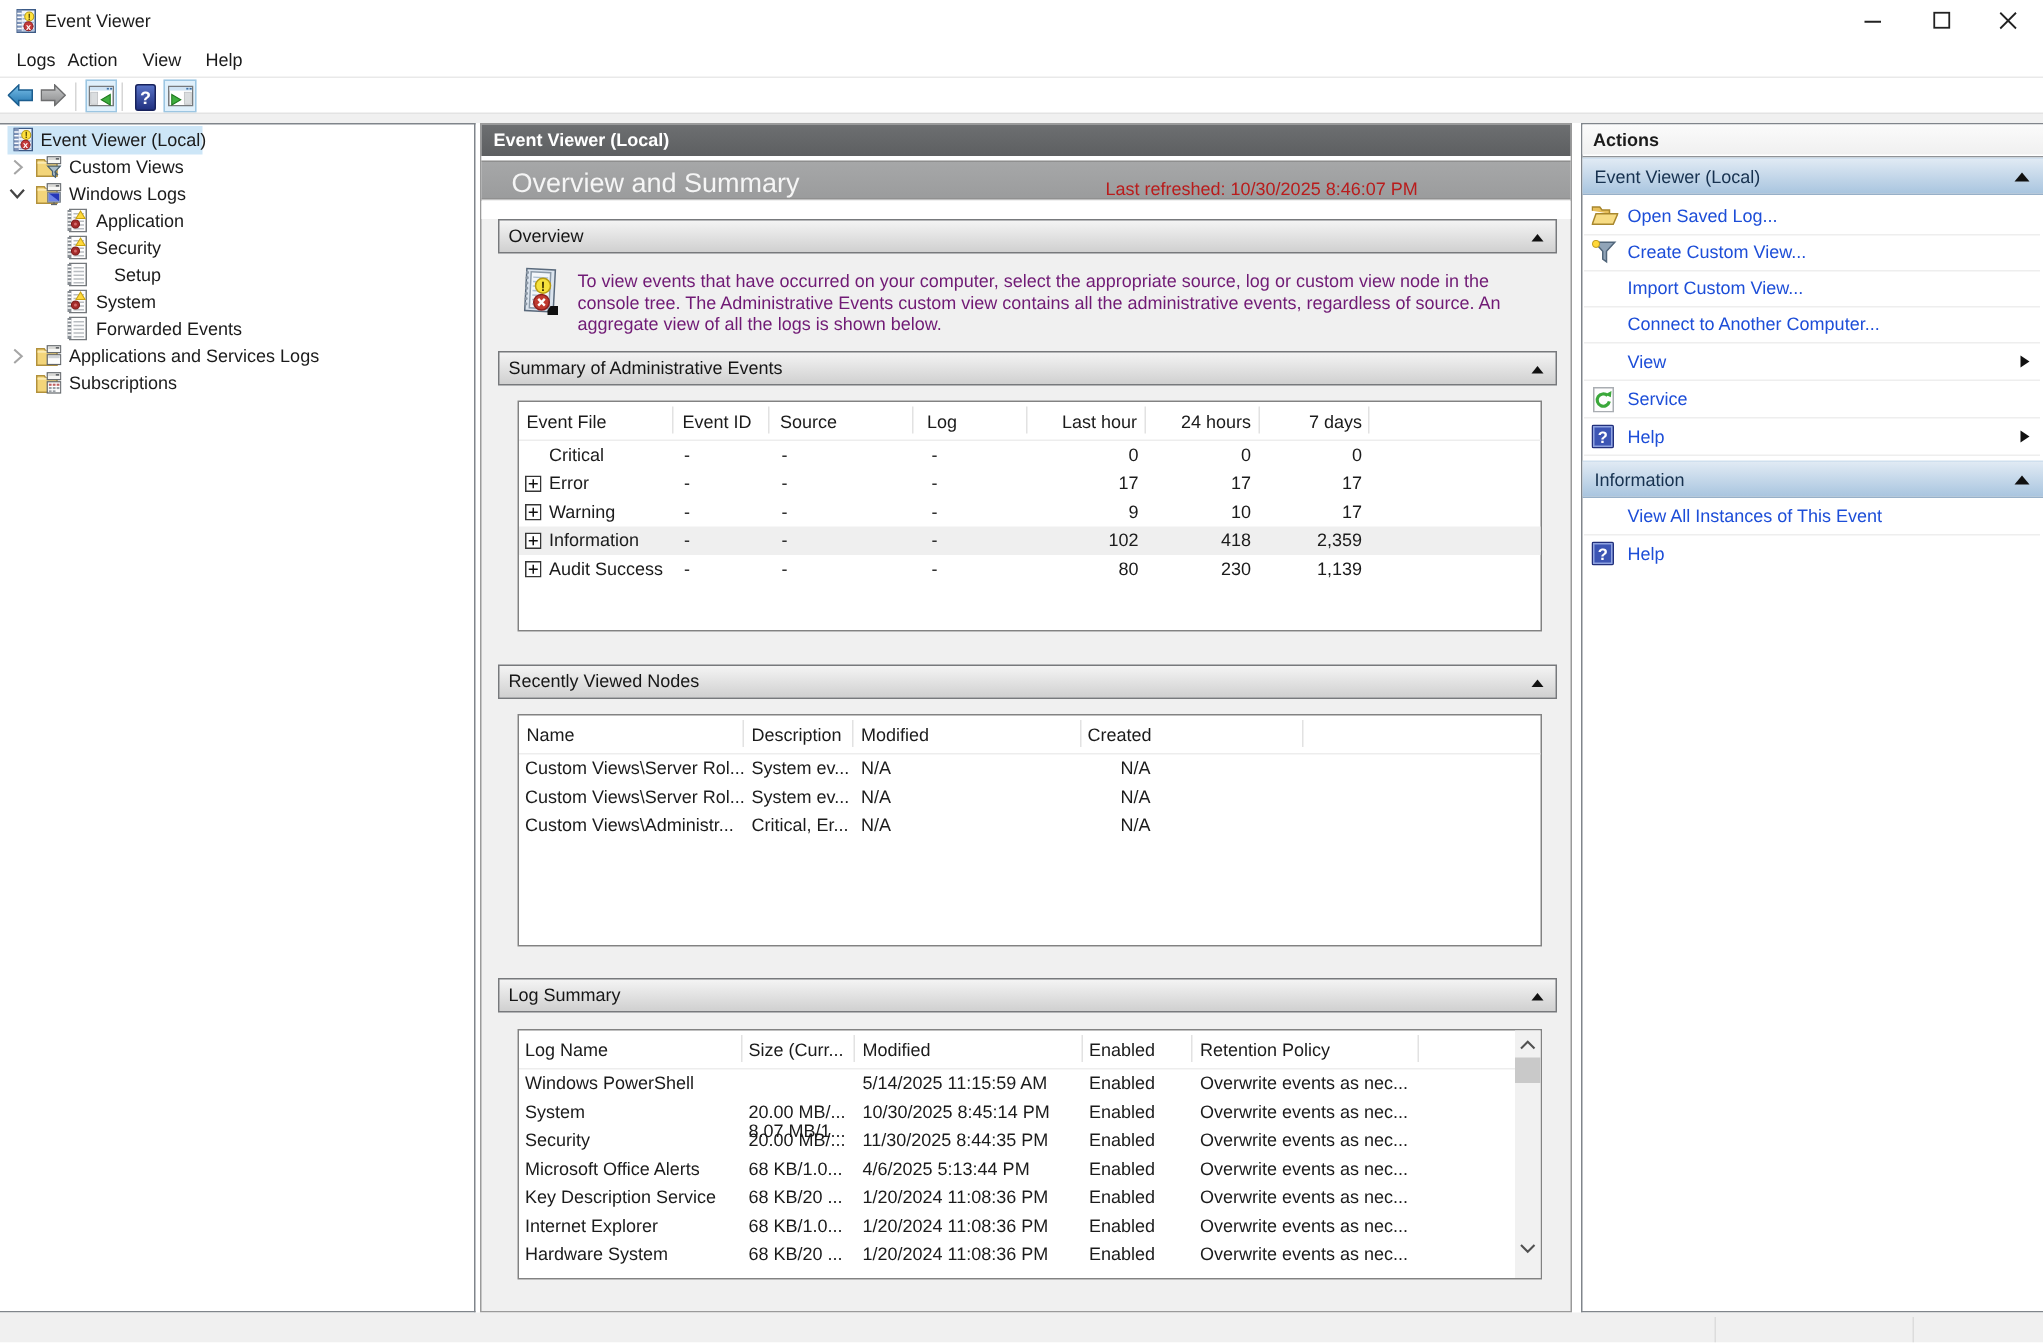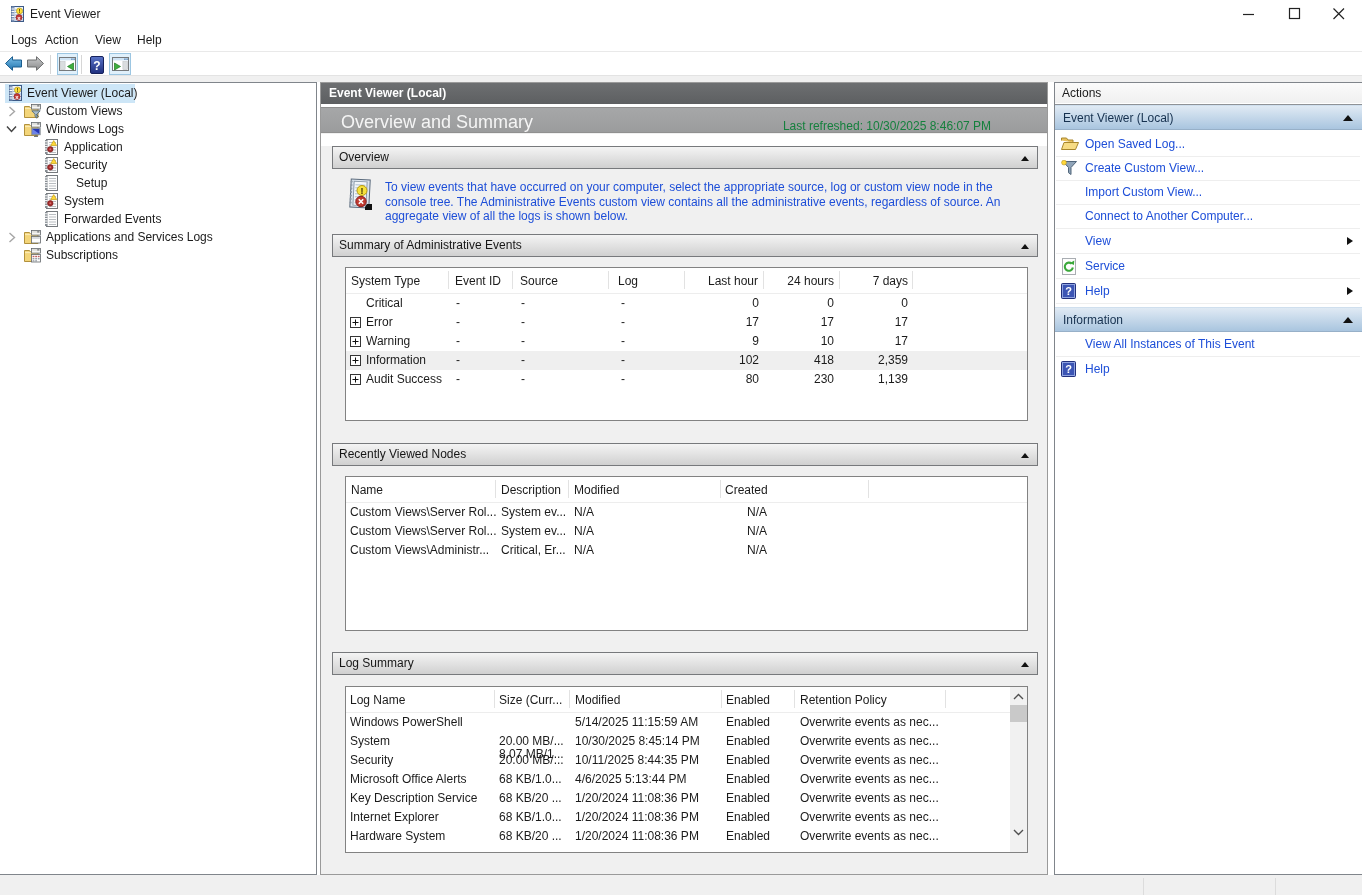--- a/index.html
+++ b/index.html
@@ -241,21 +241,21 @@
       <rect x="8.6" y="12.2" width="1.8" height="1.4"></rect>
       <rect x="11.2" y="12.2" width="1.8" height="1.4"></rect>
     </g>
   </svg>
 
 <div class="a" style="left:321px;top:83px;width:726px;height:21px;background:linear-gradient(#6d6f71,#5d5f61);color:#fff;font-weight:bold;line-height:21px;padding-left:8px">Event Viewer (Local)</div>
 <div class="a" style="left:321px;top:104px;width:726px;height:3px;background:#fff"></div>
 <div class="a" style="left:321px;top:107px;width:726px;height:26px;background:linear-gradient(#a6a7a8,#9b9c9d);border-top:1px solid #8e8e8e;border-bottom:1px solid #909090"></div>
 <div class="a" style="left:321px;top:134px;width:726px;height:12px;background:#fff"></div>
 <div class="a" style="left:341px;top:112px;height:20px;line-height:20px;font-size:18px;color:#f5f5f5">Overview and Summary</div>
-<div class="a" style="left:737px;top:119px;width:300px;height:14px;line-height:14px;color:#15803d;text-align:center">Last refreshed: 10/30/2025 8:46:07 PM</div>
+<div class="a" style="left:737px;top:119px;width:300px;height:14px;line-height:14px;color:#b91c1c;text-align:left">Last refreshed: 10/30/2025 8:46:07 PM</div>
 <div class="sh" style="top:146px">Overview<span class="tri"></span></div>
 <div class="sh" style="top:234px">Summary of Administrative Events<span class="tri"></span></div>
 <div class="sh" style="top:443px">Recently Viewed Nodes<span class="tri"></span></div>
 <div class="sh" style="top:652px">Log Summary<span class="tri"></span></div>
 <svg class="a" style="left:346px;top:178px" width="28" height="33" viewBox="0 0 28 33">
 <g transform="rotate(3 14 16)">
 <rect x="4.5" y="1.5" width="19" height="28" fill="#dbe4ee" stroke="#5a6a7c"></rect>
 <rect x="7.5" y="3.5" width="13" height="24" fill="#f2f6fa" stroke="#8a99a8"></rect>
 <g stroke="#aebfd0" stroke-width="1">
         <path d="M9 7h10M9 10h10M9 13h10M9 16h10M9 19h10M9 22h10M9 25h10"></path>
@@ -269,24 +269,24 @@
         <circle cx="5" cy="21.5" r="1.1"></circle>
         <circle cx="5" cy="25" r="1.1"></circle>
       </g>
 </g>
 <circle cx="16" cy="12.5" r="5" fill="#f6e13c" stroke="#b89b10"></circle>
 <text x="16" y="16" font-size="9" font-weight="bold" text-anchor="middle" fill="#3c3000">!</text>
 <circle cx="15" cy="23.5" r="5.2" fill="#c03a30" stroke="#8e1f1f"></circle>
 <path d="M12.8 21.3l4.4 4.4M17.2 21.3l-4.4 4.4" stroke="#fff" stroke-width="1.6"></path>
 <path d="M21 26h5v6h-7v-3z" fill="#111"></path>
 </svg>
-<div class="a" style="left:385px;top:180px;width:640px;height:45px;line-height:14.5px;color:#1d4ed8">To view events that have occurred on your computer, select the appropriate source, log or custom view node in the<br>console tree. The Administrative Events custom view contains all the administrative events, regardless of source. An<br>aggregate view of all the logs is shown below.</div>
+<div class="a" style="left:385px;top:180px;width:640px;height:45px;line-height:14.5px;color:#701a75">To view events that have occurred on your computer, select the appropriate source, log or custom view node in the<br>console tree. The Administrative Events custom view contains all the administrative events, regardless of source. An<br>aggregate view of all the logs is shown below.</div>
 
 <div class="tbl" style="top:267px;width:683px;height:154px"></div>
-<div class="hl" style="left:351px;top:272px">System Type</div>
+<div class="hl" style="left:351px;top:272px">Event File</div>
 <div class="hl" style="left:455px;top:272px">Event ID</div>
 <div class="hl" style="left:520px;top:272px">Source</div>
 <div class="hl" style="left:618px;top:272px">Log</div>
 <div class="hl" style="left:658px;top:272px;width:100px;text-align:right">Last hour</div>
 <div class="hl" style="left:734px;top:272px;width:100px;text-align:right">24 hours</div>
 <div class="hl" style="left:808px;top:272px;width:100px;text-align:right">7 days</div>
 <div class="a" style="left:448px;top:271px;width:1px;height:18px;background:#e2e2e2"></div>
 <div class="a" style="left:512px;top:271px;width:1px;height:18px;background:#e2e2e2"></div>
 <div class="a" style="left:608px;top:271px;width:1px;height:18px;background:#e2e2e2"></div>
 <div class="a" style="left:684px;top:271px;width:1px;height:18px;background:#e2e2e2"></div>
@@ -387,21 +387,21 @@
 <div class="rt" style="left:575px;top:713px">5/14/2025 11:15:59 AM</div>
 <div class="rt" style="left:726px;top:713px">Enabled</div>
 <div class="rt" style="left:800px;top:713px">Overwrite events as nec...</div>
 <div class="rt" style="left:350px;top:732px">System</div>
 <div class="rt" style="left:499px;top:732px">20.00 MB/...</div>
 <div class="rt" style="left:575px;top:732px">10/30/2025 8:45:14 PM</div>
 <div class="rt" style="left:726px;top:732px">Enabled</div>
 <div class="rt" style="left:800px;top:732px">Overwrite events as nec...</div>
 <div class="rt" style="left:350px;top:751px">Security</div>
 <div class="rt" style="left:499px;top:751px">20.00 MB/...</div>
-<div class="rt" style="left:575px;top:751px">10/11/2025 8:44:35 PM</div>
+<div class="rt" style="left:575px;top:751px">11/30/2025 8:44:35 PM</div>
 <div class="rt" style="left:726px;top:751px">Enabled</div>
 <div class="rt" style="left:800px;top:751px">Overwrite events as nec...</div>
 <div class="rt" style="left:350px;top:770px">Microsoft Office Alerts</div>
 <div class="rt" style="left:499px;top:770px">68 KB/1.0...</div>
 <div class="rt" style="left:575px;top:770px">4/6/2025 5:13:44 PM</div>
 <div class="rt" style="left:726px;top:770px">Enabled</div>
 <div class="rt" style="left:800px;top:770px">Overwrite events as nec...</div>
 <div class="rt" style="left:350px;top:789px">Key Description Service</div>
 <div class="rt" style="left:499px;top:789px">68 KB/20 ...</div>
 <div class="rt" style="left:575px;top:789px">1/20/2024 11:08:36 PM</div>
@@ -419,21 +419,21 @@
 <div class="rt" style="left:800px;top:827px">Overwrite events as nec...</div>
 <div class="a" style="left:1010px;top:687px;width:17px;height:165px;background:#f1f1f1"></div>
 <svg class="a" style="left:1013px;top:693px" width="11" height="8" viewBox="0 0 11 8">
     <path d="M1 6l4.5-4.5L10 6" fill="none" stroke="#505050" stroke-width="1.4"></path>
   </svg>
 <div class="a" style="left:1010px;top:705px;width:17px;height:17px;background:#c9c9c9"></div>
 <svg class="a" style="left:1013px;top:828px" width="11" height="8" viewBox="0 0 11 8">
     <path d="M1 2l4.5 4.5L10 2" fill="none" stroke="#505050" stroke-width="1.4"></path>
   </svg>
 
-<div class="a" style="left:1055px;top:83px;width:307px;height:20px;background:linear-gradient(#fbfbfb,#f0f0f0);font-weight:normal;line-height:20px;padding-left:7px">Actions</div>
+<div class="a" style="left:1055px;top:83px;width:307px;height:20px;background:linear-gradient(#fbfbfb,#f0f0f0);font-weight:bold;line-height:20px;padding-left:7px">Actions</div>
 <div class="a" style="left:1055px;top:104px;width:307px;height:1px;background:#8f9296"></div>
 <div class="agrp" style="top:105px">Event Viewer (Local)<span class="tri"></span></div>
 <div class="acti" style="top:132px">Open Saved Log...</div>
 <svg class="a" style="left:1061px;top:136px" width="18" height="15" viewBox="0 0 18 15">
     <path d="M0.5 4.5v-2.5h5l1.5 2h5v2.5" fill="#e8c05c" stroke="#a8872e"></path>
     <path d="M0.5 13.5l2.5-7h14.5l-3 7z" fill="#f7dc84" stroke="#a8872e"></path>
   </svg>
 <div class="asep" style="top:156px"></div>
 <div class="acti" style="top:156px">Create Custom View...</div>
 <svg class="a" style="left:1061px;top:160px" width="17" height="16" viewBox="0 0 17 16">

